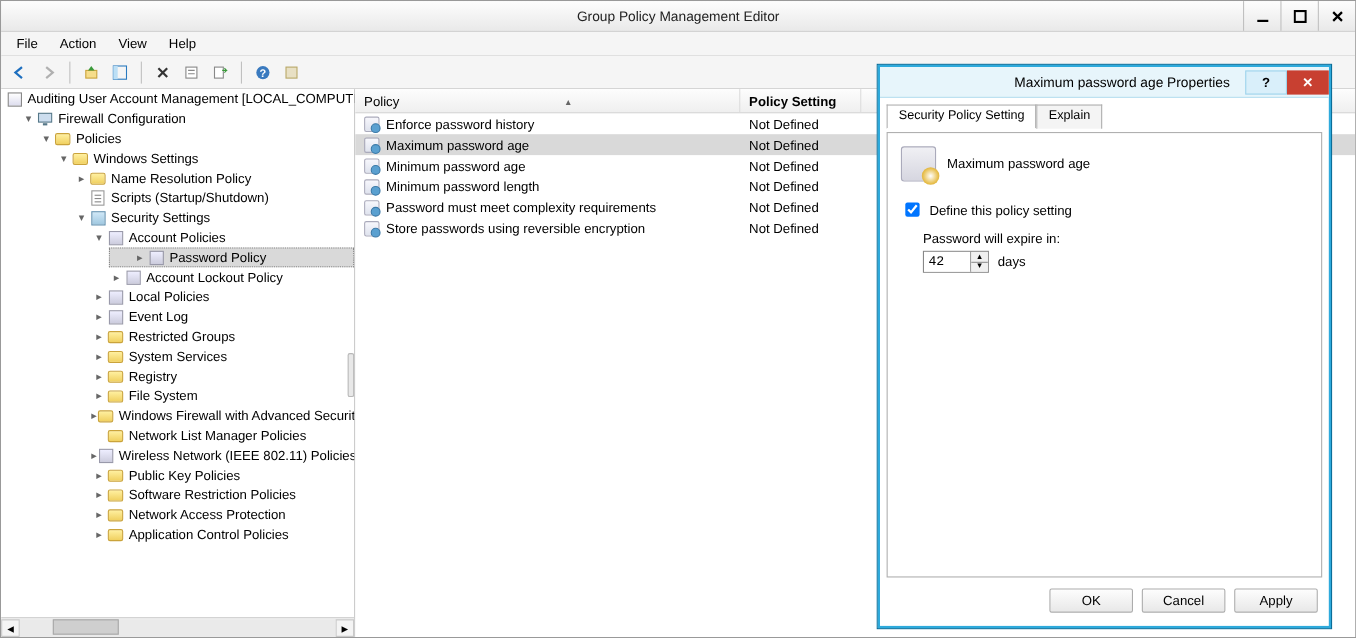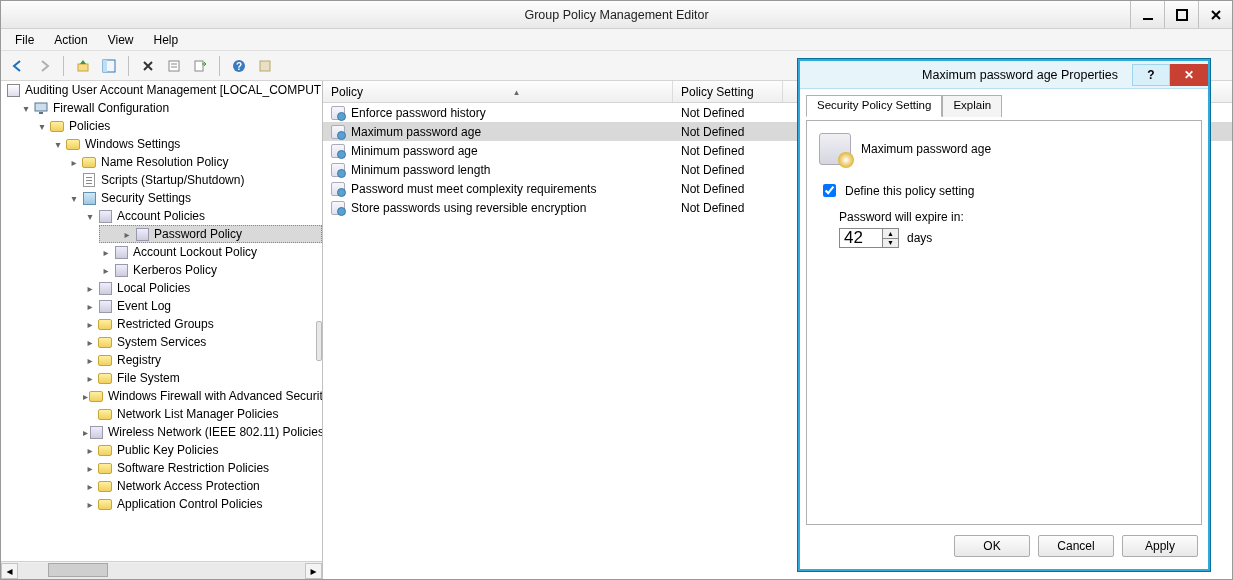--- a/index.html
+++ b/index.html
@@ -43,21 +43,21 @@
   .policy{width:13px;height:13px;background:linear-gradient(#eef,#ccd);border:1px solid #99a;}
   .tree .sel > .trow { background:#d9d9d9; border:1px dotted #888; padding-right:3px;padding-left:20px;}
   .tree .lvl1{padding-left:4px;} .tree .lvl2{padding-left:18px;} .tree .lvl3{padding-left:34px;}
   .tree .lvl4{padding-left:50px;} .tree .lvl5{padding-left:66px;} .tree .lvl6{padding-left:82px;}
   .tree .lvl7{padding-left:98px;}
   .splitgrip{position:absolute;right:0;top:240px;width:6px;height:40px;background:#e8e8e8;border:1px solid #b8b8b8;border-radius:2px;}
   
   .listpane { flex:1; background:#fff; position:relative;}
   .listhdr { display:flex; height:22px; background:linear-gradient(#fdfdfd,#efefef); border-bottom:1px solid #d3d3d3;}
   .listhdr .col { padding:3px 8px; border-right:1px solid #dcdcdc; display:flex; align-items:center; gap:6px;}
-  .col1{width:350px;} .col2{width:110px;}
+  .col1{width:350px;} .col2{width:110px;font-weight:bold;}
   .sortarrow{font-size:9px;color:#666;margin:0 auto;}
   .listbody .row { display:flex; height:19px; align-items:center;}
   .listbody .row.selected{background:#d9d9d9;}
   .listbody .cell1{width:350px;padding-left:8px;display:flex;align-items:center;gap:6px;}
   .listbody .cell2{width:110px;padding-left:8px;}
   .pitem{width:14px;height:14px;border:1px solid #aab;background:linear-gradient(#f7f7fc,#dfe3ee);border-radius:2px;position:relative;}
   .pitem::after{content:"";position:absolute;right:-2px;bottom:-2px;width:7px;height:7px;border-radius:50%;background:#5aa0d0;border:1px solid #3c7aa8;}
   
   .dlg { position:absolute; right:22px; top:58px; width:412px; height:512px; background:#fff; border:2px solid #2eaadc; box-shadow:0 0 0 1px #0b6e99;}
   .dlgtitle{height:28px;background:#e7f5fb;display:flex;align-items:center;justify-content:flex-end;border-bottom:1px solid #b9dff0;position:relative;}
@@ -71,21 +71,21 @@
   .tab.active{background:#fff;border-bottom:1px solid #fff;position:relative;z-index:2;}
   .tabpage{flex:1;border:1px solid #b0b0b0;padding:12px;background:#fff;margin-top:-1px;}
   .poltitle{display:flex;align-items:center;gap:10px;margin-bottom:16px;}
   .polticon{width:32px;height:32px;background:linear-gradient(#f0f0f4,#d6d6e0);border:1px solid #aab;border-radius:3px;position:relative;}
   .polticon::after{content:"";position:absolute;right:-4px;bottom:-4px;width:16px;height:16px;border-radius:50%;background:radial-gradient(#fff,#e8c050 60%,#c99a20);}
   .chk{display:flex;align-items:center;gap:6px;margin-bottom:10px;}
   .chk input{width:13px;height:13px;}
   .indent{margin-left:20px;}
   .spin{display:flex;align-items:center;gap:8px;margin-top:4px;}
   .spinbox{display:flex;border:1px solid #888;height:20px;}
-  .spinbox input{width:42px;border:none;padding:0 4px;font-size:17px;}
+  .spinbox input{width:42px;border:none;padding:0 4px;font-size:12px;font-family:Liberation Mono, monospace;}
   .spinbtns{display:flex;flex-direction:column;border-left:1px solid #888;width:16px;}
   .sbtn{flex:1;display:flex;align-items:center;justify-content:center;font-size:7px;background:#f0f0f0;}
   .sbtn:first-child{border-bottom:1px solid #888;}
   .dlgfoot{display:flex;justify-content:flex-end;gap:8px;padding:10px 4px 6px;}
   .pbtn{width:76px;height:22px;border:1px solid #acacac;background:linear-gradient(#fdfdfd,#e8e8e8);border-radius:2px;font-size:12px;}
 </style>
 </head>
 <body>
 
 <div class="window">
@@ -266,29 +266,20 @@
             </li>
           <li class="lvl7">
               <div class="trow">
                 <span class="exp e"></span>
                 <span class="ticon">
                   <span class="policy"></span>
                 </span>
                 <span>Account Lockout Policy</span>
               </div>
             </li>
-          <li class="lvl7">
-              <div class="trow">
-                <span class="exp e"></span>
-                <span class="ticon">
-                  <span class="policy"></span>
-                </span>
-                <span>Kerberos Policy</span>
-              </div>
-            </li>
           <li class="lvl6">
               <div class="trow">
                 <span class="exp e"></span>
                 <span class="ticon">
                   <span class="policy"></span>
                 </span>
                 <span>Local Policies</span>
               </div>
             </li>
           <li class="lvl6">

